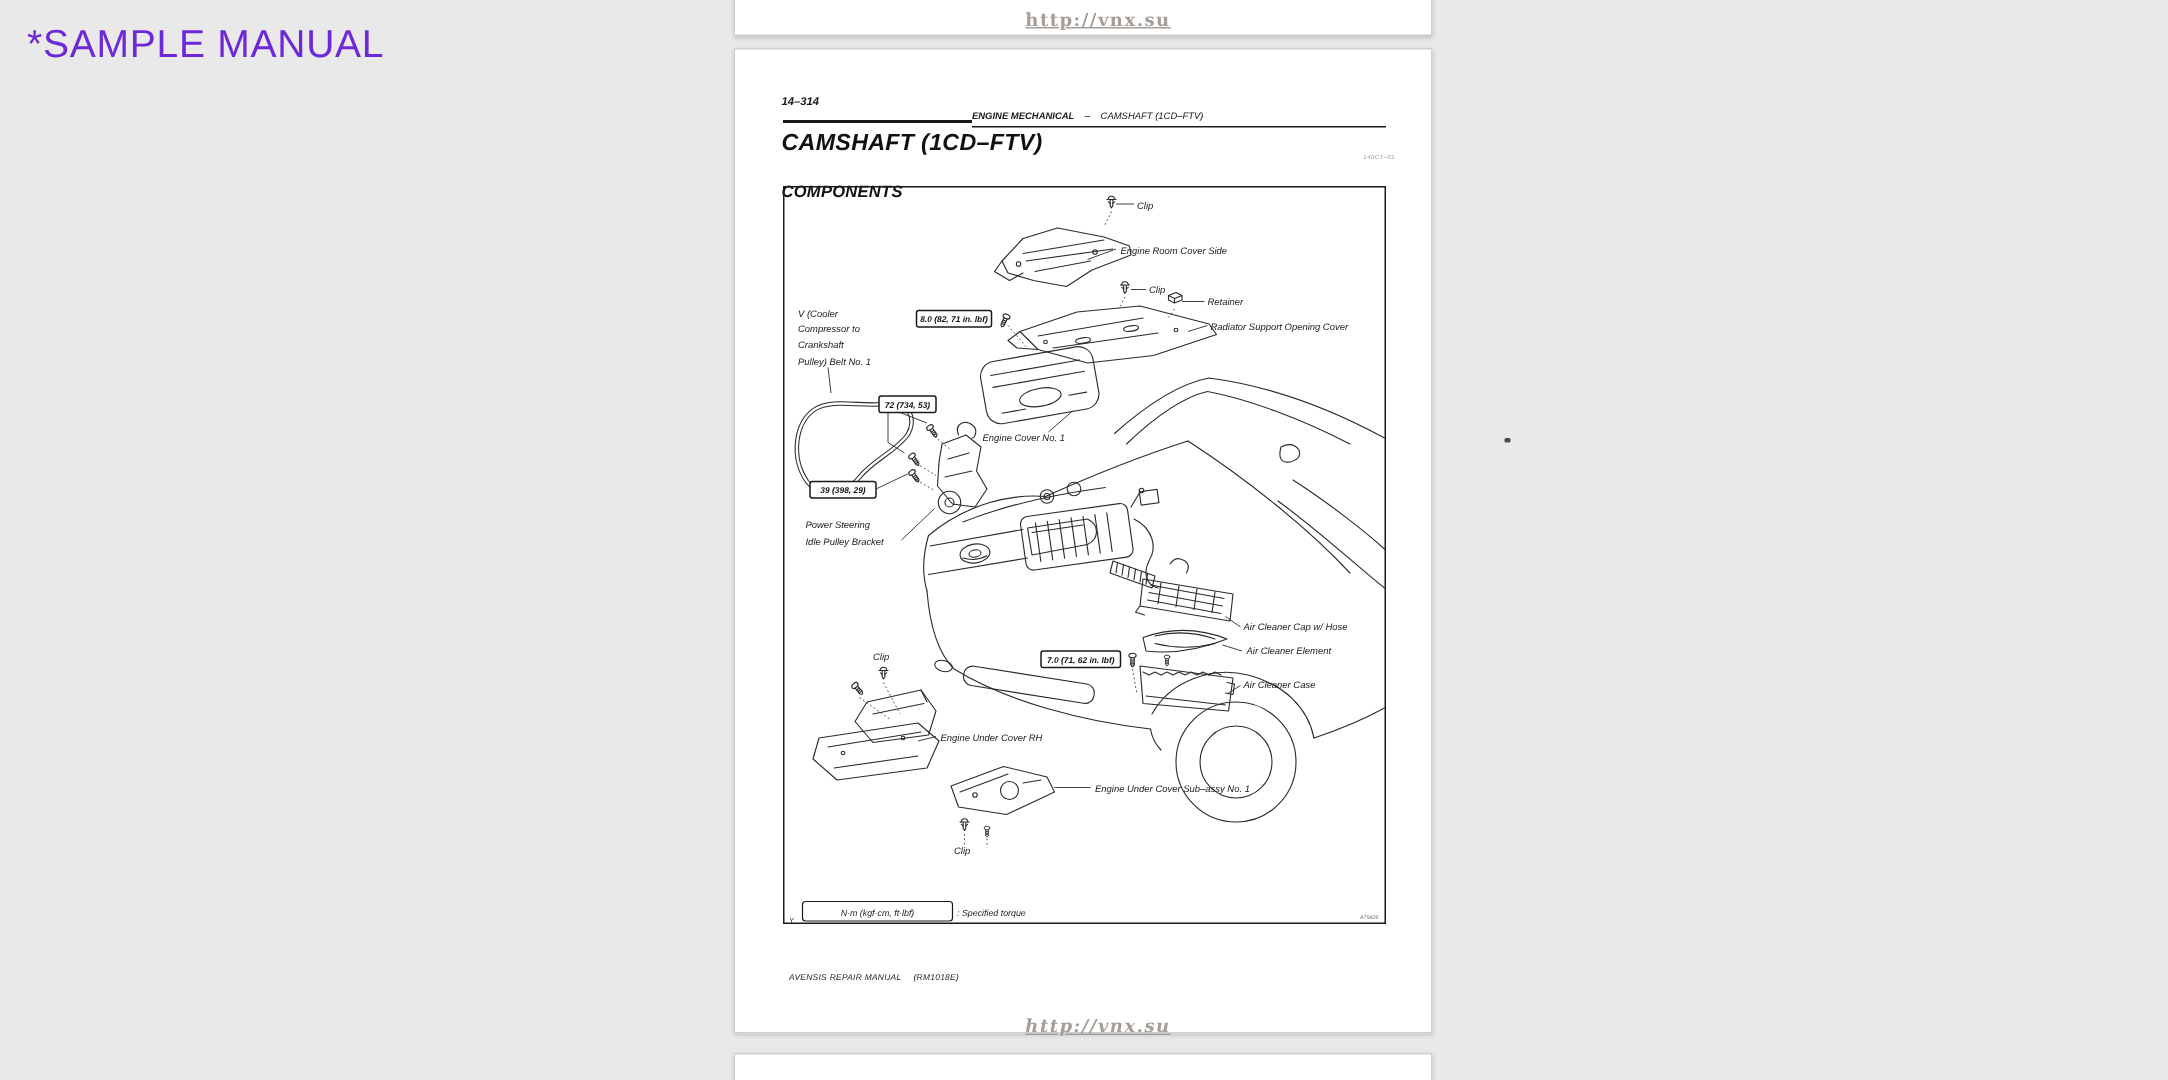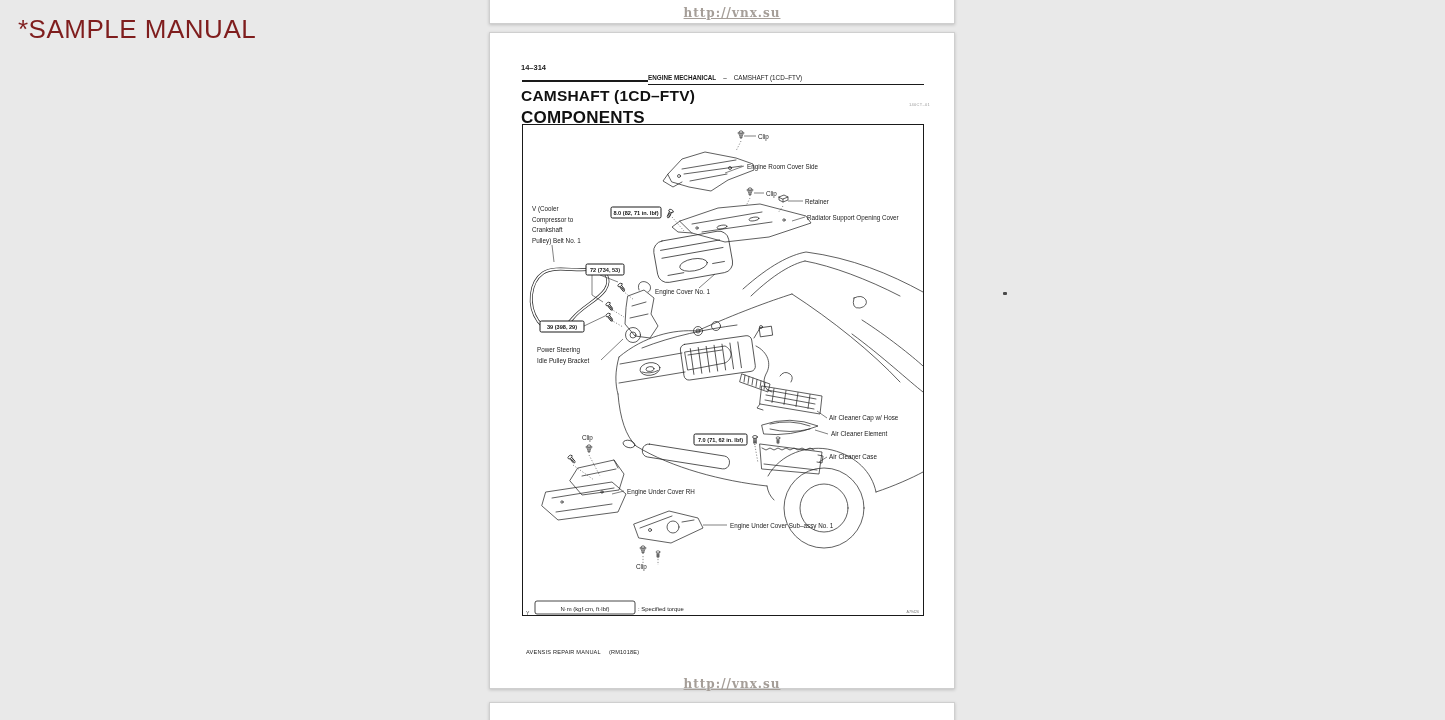--- a/index.html
+++ b/index.html
@@ -3,45 +3,45 @@
 <meta charset="utf-8">
 <style>
   html,body{margin:0;padding:0;}
   body{
     width:1445px;height:720px;position:relative;overflow:hidden;
     background:#e9e9e9;
     font-family:"Liberation Sans",sans-serif;
   }
   .sample-label{
     position:absolute;left:18px;top:14px;
-    font-size:26px;color:#7f1d1d;letter-spacing:.5px;
+    font-size:26px;color:#6d28d9;letter-spacing:.5px;
   }
   .page{
     position:absolute;left:489px;width:466px;background:#fff;
     border:1px solid #cfcfcf;box-sizing:border-box;
     box-shadow:0 1px 3px rgba(0,0,0,.18);
   }
   .page-top{top:-20px;height:44px;}
-  .page-main{top:32px;height:657px;}
+  .page-main{top:32px;height:657px;font-style:italic;}
   .page-bottom{top:702px;height:60px;}
   .wm{
     position:absolute;left:0;right:0;text-align:center;
     font-family:"DejaVu Serif",serif;font-weight:bold;font-size:12px;
     color:#a59e98;text-decoration:underline;letter-spacing:1px;padding-left:20px;
   }
   .wm-top{bottom:3px;}
   .wm-bottom{top:644px;}
   .pg-num{position:absolute;left:31px;top:30px;font-size:7.5px;font-weight:bold;color:#1a1a1a;}
   .hdr-rule-left{position:absolute;left:32px;top:47px;width:126px;height:2px;background:#1a1a1a;}
   .hdr-text{position:absolute;left:158px;top:41px;font-size:6.3px;color:#1a1a1a;white-space:nowrap;}
   .hdr-text .sec{font-weight:bold;}
   .hdr-text .dash{margin:0 7px;}
   .hdr-rule-right{position:absolute;left:158px;top:51px;width:276px;height:1px;background:#1a1a1a;}
   .doc-title{position:absolute;left:31px;top:54px;font-size:15.5px;font-weight:bold;color:#111;letter-spacing:.2px;}
-  .doc-subtitle{position:absolute;left:31px;top:75px;font-size:17px;font-weight:bold;color:#111;letter-spacing:.2px;}
+  .doc-subtitle{position:absolute;left:31px;top:89px;font-size:11px;font-weight:bold;color:#111;letter-spacing:.2px;}
   .rev-code{position:absolute;right:24px;top:69px;font-size:4px;color:#999;letter-spacing:.3px;}
   .figure-svg{position:absolute;left:32px;top:91px;}
   .doc-footer{position:absolute;left:36px;top:616px;font-size:5.6px;color:#222;letter-spacing:.2px;}
   .doc-footer .code{margin-left:8px;}
   .stray-dot{position:absolute;left:1003px;top:292px;width:4px;height:3px;background:#4a4a4a;border-radius:1px;}
 
   
   .art{stroke:#2b2b2b;fill:none;stroke-width:.75;stroke-linecap:round;stroke-linejoin:round;}
   .dotted{stroke:#2b2b2b;fill:none;stroke-width:.55;stroke-dasharray:1.2 1.7;}
   .leader{stroke:#2b2b2b;fill:none;stroke-width:.6;}

